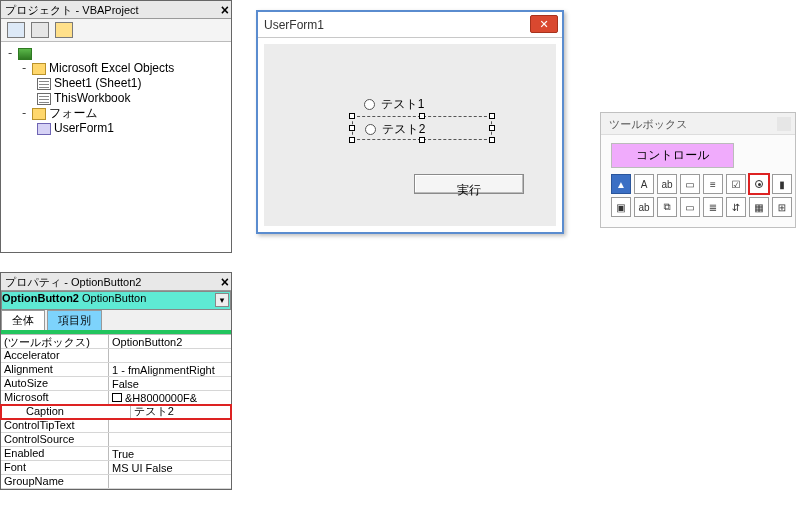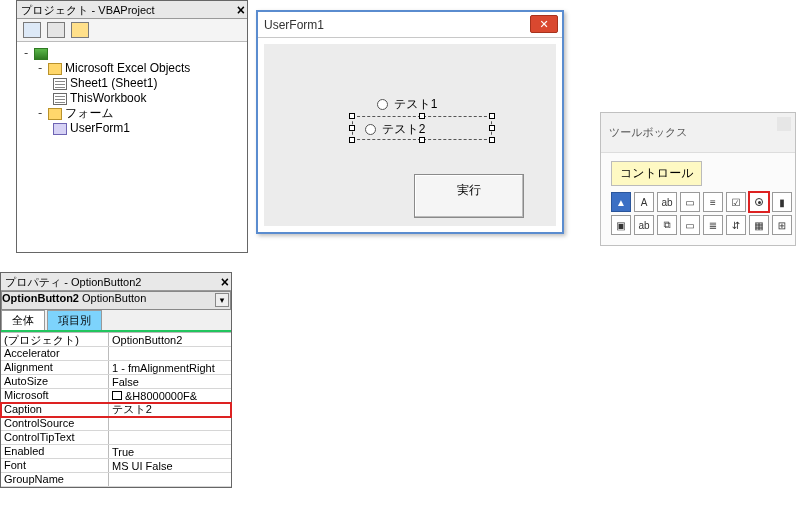--- a/index.html
+++ b/index.html
@@ -1,19 +1,19 @@
 <!DOCTYPE html>
 <html><head>
 <meta charset="utf-8">
 <style>
   * { box-sizing: border-box; font-family: "MS UI Gothic", "Meiryo", sans-serif; }
   body { margin: 0; width: 800px; height: 505px; background: #fff; position: relative; font-size: 12px; overflow: hidden; }
 
   
-  .project-panel { position: absolute; left: 16px; top: 0; width: 232px; border: 1px solid #666; }
+  .project-panel { position: absolute; left: 0; top: 0; width: 232px; border: 1px solid #666; }
   .panel-title { background: #e8e8e8; height: 18px; line-height: 18px; padding: 0 4px; border-bottom: 1px solid #999; position: relative; font-size: 11px; }
   .panel-close { position: absolute; right: 2px; top: 0; font-weight: bold; cursor: pointer; font-size: 14px; }
   .toolbar-small { display: flex; gap: 6px; padding: 3px 6px; border-bottom: 1px solid #bbb; background: #f4f4f4; }
   .tbicon { width: 18px; height: 16px; border: 1px solid #7a7a7a; background: #fff; }
   .tbicon.b1 { background: #dde9f7; }
   .tbicon.b2 { background: #e5e5e5; }
   .tbicon.b3 { background: #ffe08a; }
   .tree { padding: 4px 2px 6px 4px; line-height: 15px; background: #fff; height: 210px; overflow: hidden; }
   .tree-row { display: flex; align-items: center; gap: 3px; white-space: nowrap; }
   .indent1 { padding-left: 14px; }
@@ -22,60 +22,60 @@
   .ico-root { background: linear-gradient(#5bb84a,#2f7a22); border:1px solid #2f7a22; }
   .ico-folder { background: #ffd76b; border:1px solid #b9922b; }
   .ico-sheet { background: #fff; border:1px solid #6a6a6a; position:relative; }
   .ico-sheet::after { content:""; position:absolute; left:1px; right:1px; top:2px; height:1px; background:#888; box-shadow:0 3px 0 #888,0 6px 0 #888; }
   .ico-form { background: #d6d2f5; border:1px solid #6e64b3; }
   .expander { width: 10px; text-align: center; color: #444; font-family: monospace; }
   .bold { font-weight: bold; }
 
   
   .props-panel { position: absolute; left: 0; top: 272px; width: 232px; border: 1px solid #666; }
-  .obj-select { display: block; width: 100%; height: 19px; font-size: 11px; border: 1px solid #888; background: #e5e5e5; }
+  .obj-select { display: block; width: 100%; height: 19px; font-size: 11px; border: 1px solid #888; background: #5eead4; }
   .obj-select .oname { font-weight: bold; }
-  .tabs-row { display: flex; border-bottom: 2px solid #22c55e; background: #f0f0f0; }
+  .tabs-row { display: flex; border-bottom: 4px solid #22c55e; background: #f0f0f0; }
   .tab { padding: 2px 10px; border: 1px solid #999; border-bottom: none; margin-right: 2px; background: #fff; font-size: 11px; }
   .tab.inactive { background: #7dd3fc; }
   .prop-grid { border-top: 1px solid #bbb; }
   .prop-row { display: flex; height: 14px; border-bottom: 1px solid #d6d6d6; font-size: 11px; }
   .prop-key { width: 108px; padding-left: 3px; border-right: 1px solid #bbb; overflow: hidden; }
   .prop-val { flex: 1; padding-left: 3px; display: flex; align-items: center; gap: 3px; overflow: hidden; }
   .clr-swatch { width: 10px; height: 9px; border: 1px solid #000; display: inline-block; }
   .sw-white { background: #fff; }
   .sw-black { background: #000; }
-  .caption-row { outline: 2px solid #d22; outline-offset: -1px; }
+  .caption-row { outline: 2px solid #d22; outline-offset: -1px; padding-left: 22px; }
 
   
   .designer { position: absolute; left: 256px; top: 10px; width: 308px; height: 224px; border: 2px solid #5a8ccf; background: #fff; box-shadow: 2px 2px 4px rgba(0,0,0,.25); }
   .form-titlebar { height: 26px; background: #fff; border-bottom: 1px solid #c8c8c8; display: flex; align-items: center; padding: 0 6px; position: relative; }
   .form-title { color: #333; font-size: 12px; }
   .form-closebtn { position: absolute; right: 4px; top: 3px; width: 28px; height: 18px; background: #d9482f; border: 1px solid #a6321d; border-radius: 2px; color: #fff; text-align: center; line-height: 16px; font-size: 11px; }
   .form-canvas { position: absolute; left: 6px; top: 32px; right: 6px; bottom: 6px;
     background-color: #ececec;
     background-image: radial-gradient(#9a9a9a 0.6px, transparent 0.6px);
     background-size: 8px 8px; }
   .option { display: flex; align-items: center; gap: 6px; position: absolute; font-size: 12px; }
   .radio { width: 11px; height: 11px; border: 1px solid #555; border-radius: 50%; background: #fff; display:inline-block; }
-  .opt1 { left: 113px; top: 52px; }
+  .opt1 { left: 100px; top: 52px; }
   .opt2wrap { position: absolute; left: 88px; top: 72px; width: 140px; height: 24px; border: 1px dashed #555; }
   .handle { position:absolute; width:6px; height:6px; background:#fff; border:1px solid #000; }
   .h-tl{left:-4px;top:-4px}.h-tc{left:calc(50% - 3px);top:-4px}.h-tr{right:-4px;top:-4px}
   .h-ml{left:-4px;top:calc(50% - 3px)}.h-mr{right:-4px;top:calc(50% - 3px)}
   .h-bl{left:-4px;bottom:-4px}.h-bc{left:calc(50% - 3px);bottom:-4px}.h-br{right:-4px;bottom:-4px}
   .opt2 { left: 12px; top: 4px; }
-  .exec-btn { position: absolute; left: 150px; top: 130px; width: 110px; height: 44px; border: 1px solid #8a8a8a; background: #f5f5f5; text-align: center; line-height: 30px; font-size: 12px; box-shadow: inset -1px -1px 0 #bbb, inset 1px 1px 0 #fff; }
+  .exec-btn { position: absolute; left: 150px; top: 130px; width: 110px; height: 20px; border: 1px solid #8a8a8a; background: #f5f5f5; text-align: center; line-height: 30px; font-size: 12px; box-shadow: inset -1px -1px 0 #bbb, inset 1px 1px 0 #fff; }
 
   
   .toolbox { position: absolute; left: 600px; top: 112px; width: 196px; border: 1px solid #c0c0c0; background: #fbfbfb; }
-  .toolbox-title { height: 40px; line-height: 22px; padding: 8px 8px; background: #f1f1f1; border-bottom: 1px solid #ddd; font-size: 11px; color: #555; position: relative; }
+  .toolbox-title { height: 22px; line-height: 22px; padding: 0 8px; background: #f1f1f1; border-bottom: 1px solid #ddd; font-size: 11px; color: #555; position: relative; }
   .toolbox-close { position: absolute; right: 4px; top: 4px; width: 14px; height: 14px; background: #e6e6e6; }
   .toolbox-body { padding: 8px 10px 10px; }
-  .tabbox { border: 1px solid #bbb; background: #fef9c3; display: inline-block; padding: 3px 8px; font-size: 12px; margin-bottom: 6px; }
+  .tabbox { border: 1px solid #bbb; background: #f0abfc; display: inline-block; padding: 3px 24px; font-size: 12px; margin-bottom: 6px; }
   .tool-grid { display: grid; grid-template-columns: repeat(8, 20px); grid-auto-rows: 20px; gap: 3px 3px; }
   .tool { width: 20px; height: 20px; border: 1px solid #9a9a9a; background: #fff; display:flex; align-items:center; justify-content:center; font-size:10px; color:#333; }
   .tool.sel { background: #3b6fc4; color: #fff; border-color:#2a559b; }
   .tool.hl { outline: 2px solid #d22; outline-offset: -1px; }
   .tool .dot { width:8px; height:8px; border:1px solid #333; border-radius:50%; position:relative; }
   .tool .dot::after { content:""; position:absolute; left:2px; top:2px; width:3px; height:3px; background:#333; border-radius:50%; }
 
   
   .dd { position:absolute; right:2px; top:2px; width:14px; height:14px; border:1px solid #888; background:#eee; font-size:9px; text-align:center; line-height:12px; }
 </style>
@@ -133,21 +133,21 @@
       <span>OptionButton</span>
     </div>
     <div class="dd">▾</div>
   </div>
   <div class="tabs-row">
     <div class="tab">全体</div>
     <div class="tab inactive">項目別</div>
   </div>
   <div class="prop-grid" id="prop-grid">
       <div class="prop-row">
-        <div class="prop-key">(プロジェクト)</div>
+        <div class="prop-key">(ツールボックス)</div>
         <div class="prop-val">
           <span>OptionButton2</span>
         </div>
       </div>
       <div class="prop-row">
         <div class="prop-key">Accelerator</div>
         <div class="prop-val">
           <span></span>
         </div>
       </div>
@@ -170,27 +170,27 @@
           <span>&amp;H8000000F&amp;</span>
         </div>
       </div>
       <div class="prop-row caption-row">
         <div class="prop-key">Caption</div>
         <div class="prop-val">
           <span>テスト2</span>
         </div>
       </div>
       <div class="prop-row">
+        <div class="prop-key">ControlTipText</div>
+        <div class="prop-val">
+          <span></span>
+        </div>
+      </div>
+      <div class="prop-row">
         <div class="prop-key">ControlSource</div>
-        <div class="prop-val">
-          <span></span>
-        </div>
-      </div>
-      <div class="prop-row">
-        <div class="prop-key">ControlTipText</div>
         <div class="prop-val">
           <span></span>
         </div>
       </div>
       <div class="prop-row">
         <div class="prop-key">Enabled</div>
         <div class="prop-val">
           <span>True</span>
         </div>
       </div>

